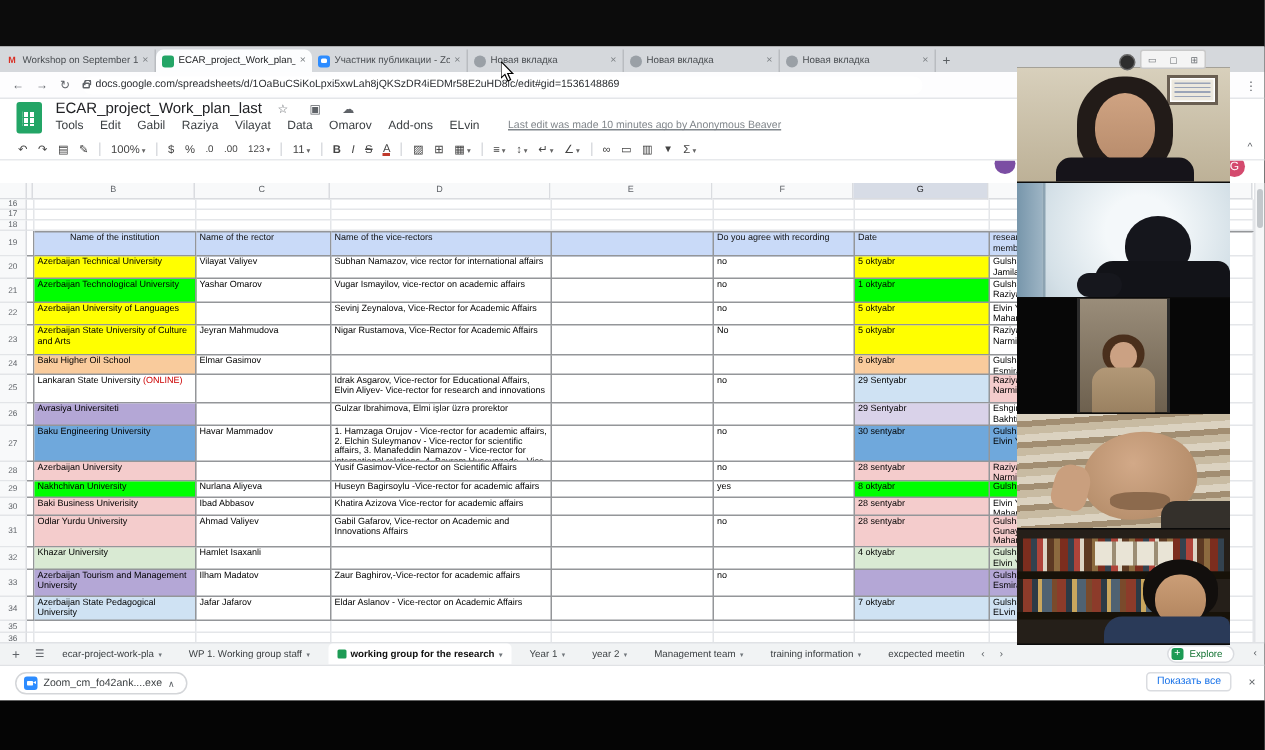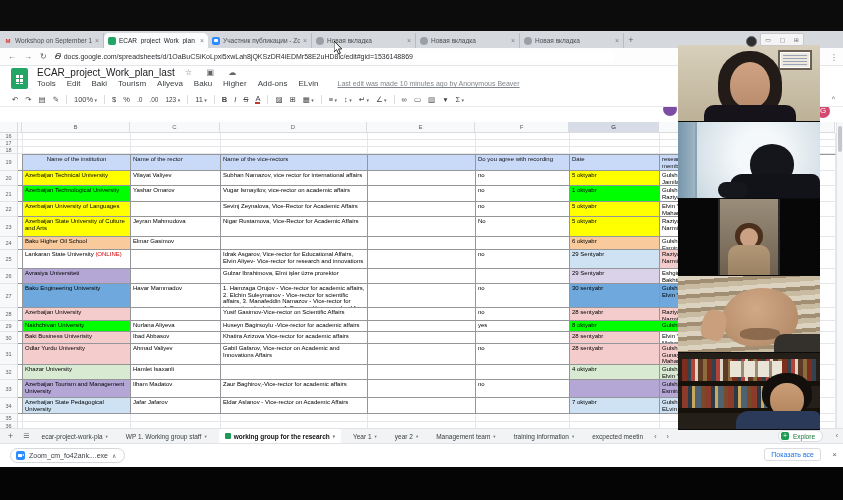--- a/index.html
+++ b/index.html
@@ -216,25 +216,25 @@
     </div>
     <span class="chromemenu">⋮</span>
 
     <div class="sheetshead">
       <div class="gsicon"></div>
       <div class="doctitle">ECAR_project_Work_plan_last</div>
       <div class="titleicons">☆ ▣ ☁</div>
       <div class="menurow" id="menurow">
           <span>Tools</span>
           <span>Edit</span>
-          <span>Baki</span>
-          <span>Tourism</span>
-          <span>Aliyeva</span>
-          <span>Baku</span>
-          <span>Higher</span>
+          <span>Gabil</span>
+          <span>Raziya</span>
+          <span>Vilayat</span>
+          <span>Data</span>
+          <span>Omarov</span>
           <span>Add-ons</span>
           <span>ELvin</span>
           <span class="lastedit">Last edit was made 10 minutes ago by Anonymous Beaver</span>
         </div>
       <div class="avatar av-purple"></div>
       <div class="avatar av-pink">G</div>
     </div>
 
     <div class="gtoolbar" id="gtoolbar">
         <span class="tbi">↶</span>

